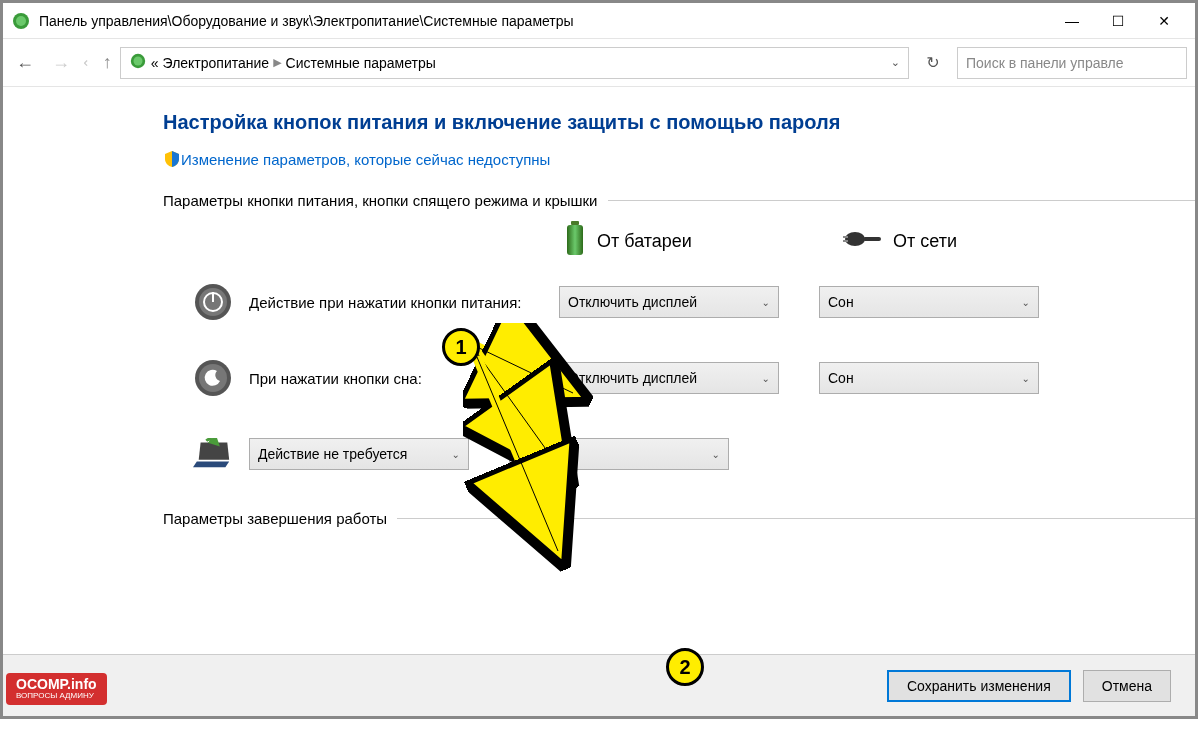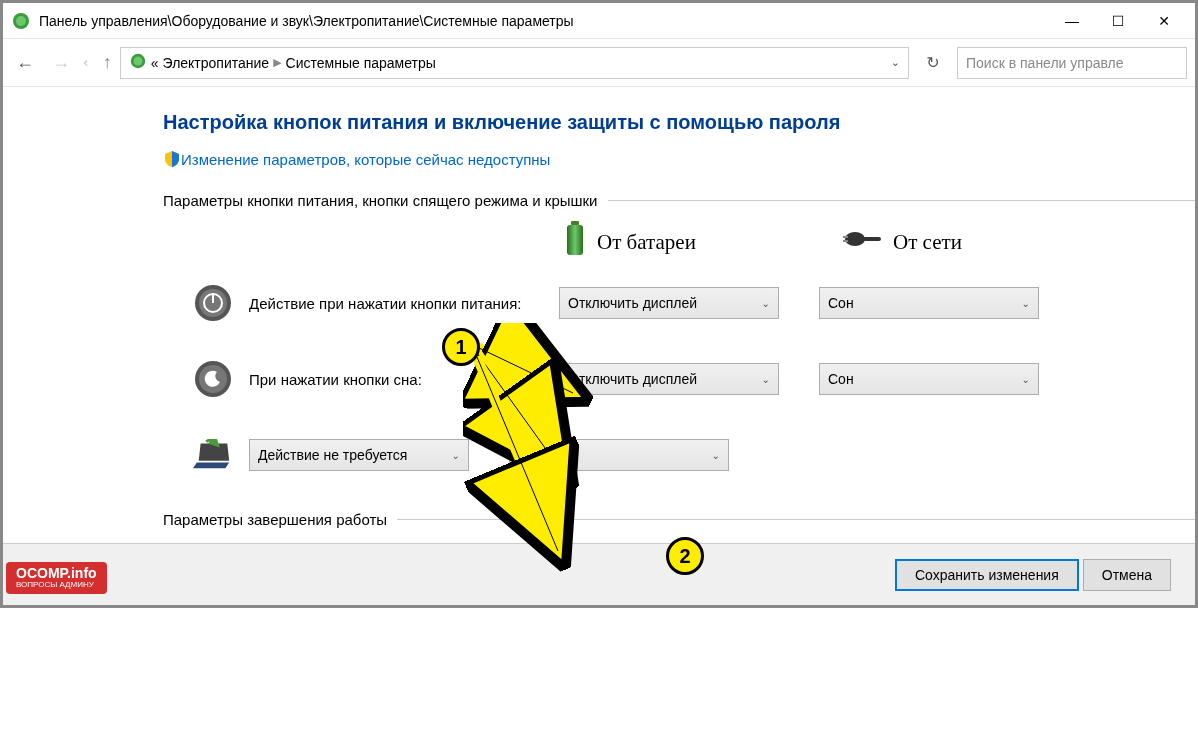--- a/index.html
+++ b/index.html
@@ -1,18 +1,18 @@
 <!DOCTYPE html>
 <html><head>
 <meta charset="utf-8">
 <style>
 * { margin: 0; padding: 0; box-sizing: border-box; font-family: 'Segoe UI', Tahoma, sans-serif; }
 body { background: #fff; width: 1198px; height: 734px; position: relative; overflow: hidden; }
 
-.window { border: 3px solid #888; width: 1198px; height: 608px; position: relative; background: #fff; }
+.window { border: 3px solid #888; width: 1198px; height: 719px; position: relative; background: #fff; }
 
 .titlebar { height: 36px; display: flex; align-items: center; padding: 0 8px; background: #fff; border-bottom: 1px solid #e5e5e5; }
 .titlebar .app-icon { width: 20px; height: 20px; margin-right: 8px; }
 .titlebar .title { font-size: 14px; color: #000; flex: 1; }
 .titlebar .win-controls { display: flex; gap: 0; }
 .titlebar .win-btn { width: 46px; height: 30px; display: flex; align-items: center; justify-content: center; font-size: 14px; color: #000; }
 
 .navbar { height: 48px; display: flex; align-items: center; padding: 0 8px; gap: 8px; border-bottom: 1px solid #e5e5e5; }
 .nav-arrow { width: 28px; height: 28px; display: flex; align-items: center; justify-content: center; color: #555; font-size: 18px; }
 .nav-arrow.disabled { color: #ccc; }
@@ -32,29 +32,29 @@
 .change-link { display: inline-flex; align-items: center; font-size: 15px; color: #0066cc; margin-bottom: 24px; }
 .shield-icon { width: 18px; height: 18px; }
 
 .section-header { display: flex; align-items: center; gap: 10px; margin-bottom: 12px; }
 .section-label { font-size: 15px; color: #000; white-space: nowrap; }
 .section-line { flex: 1; height: 1px; background: #ccc; }
 
 .power-grid { position: relative; }
 .col-headers { display: flex; margin-left: 400px; gap: 60px; margin-bottom: 20px; }
 .col-header { display: flex; align-items: center; gap: 10px; width: 210px; }
-.col-header span { font-size: 21px; font-family: Liberation Serif, serif; }
+.col-header span { font-size: 18px; }
 
 .power-row { display: flex; align-items: center; margin-bottom: 36px; }
 .row-icon { width: 40px; height: 40px; margin-left: 30px; margin-right: 16px; display: flex; align-items: center; justify-content: center; }
 .row-label { font-size: 15px; width: 310px; }
 .combo { width: 220px; height: 32px; border: 1px solid #adadad; background: linear-gradient(#f0f0f0, #e5e5e5); display: flex; align-items: center; padding: 0 8px; justify-content: space-between; font-size: 14px; margin-right: 40px; }
 .combo .arrow { font-size: 10px; color: #555; }
 
-.bottom-bar { position: absolute; bottom: 0; left: 0; right: 0; height: 62px; border-top: 1px solid #ccc; background: #f0f0f0; display: flex; align-items: center; justify-content: flex-end; padding: 0 24px; gap: 4px; }
+.bottom-bar { position: absolute; bottom: 0; left: 0; right: 0; height: 62px; border-top: 1px solid #ccc; background: #f0f0f0; display: flex; align-items: center; justify-content: flex-end; padding: 0 24px; gap: 12px; }
 .btn { height: 32px; padding: 0 18px; background: #e1e1e1; border: 1px solid #adadad; font-size: 14px; display: flex; align-items: center; }
 .btn.primary { border: 2px solid #0078d7; }
 
 .badge { position: absolute; width: 38px; height: 38px; border-radius: 50%; background: #ffed00; border: 3px solid #000; display: flex; align-items: center; justify-content: center; font-size: 20px; font-weight: bold; z-index: 20; }
 
 .arrow-annot { position: absolute; z-index: 15; pointer-events: none; }
 
 .logo-badge { position: absolute; bottom: 11px; left: 3px; z-index: 30; background: #d32f2f; color: #fff; padding: 4px 10px; border-radius: 4px; display: flex; flex-direction: column; line-height: 1.1; }
 .logo-badge .l1 { font-size: 14px; font-weight: bold; }
 .logo-badge .l2 { font-size: 8px; }

